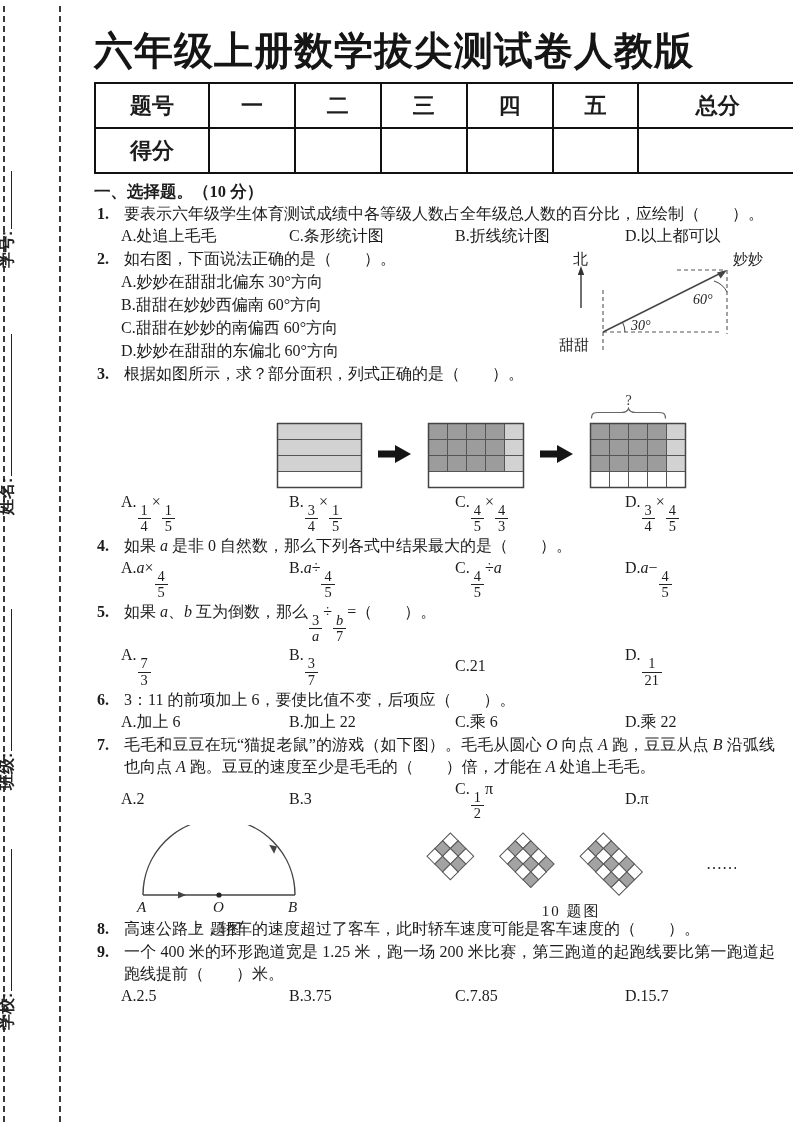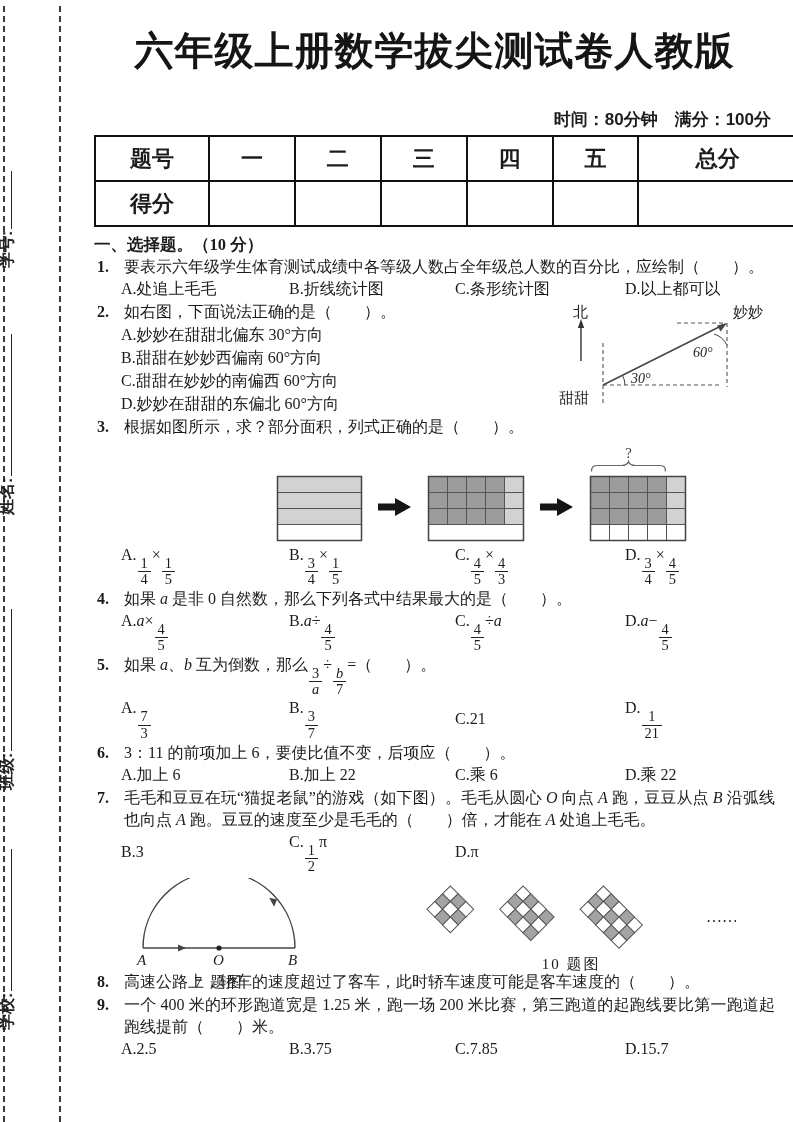--- a/index.html
+++ b/index.html
@@ -9,21 +9,21 @@
 
   
   .dash-line{position:absolute;top:6px;bottom:0;width:0;border-left:2px dashed #3a3a3a;}
   .side-group{position:absolute;left:18px;transform:rotate(-90deg);transform-origin:left bottom;
               white-space:nowrap;font-size:16px;font-weight:600;height:22px;line-height:22px;
               font-family:"Liberation Sans","DejaVu Sans",sans-serif;color:#222;}
   .side-blank{display:inline-block;border-bottom:1.6px solid #222;height:13px;margin-left:2px;}
 
   
   .content{position:relative;margin-left:94px;margin-right:18px;}
-  .title{margin:24px 0 0;text-align:center;font-size:39px;font-weight:bold;letter-spacing:1px;
+  .title{margin:24px 0 0;font-size:39px;font-weight:bold;letter-spacing:1px;
          font-family:"Liberation Sans","DejaVu Sans",sans-serif;color:#151515;}
   .subtitle{margin:16px 0 0;text-align:center;font-size:29px;font-weight:bold;
          font-family:"Liberation Sans","DejaVu Sans",sans-serif;color:#151515;}
   .meta{margin-top:30px;text-align:right;font-size:17px;font-weight:600;
         font-family:"Liberation Sans","DejaVu Sans",sans-serif;padding-right:4px;}
 
   table.score{border-collapse:collapse;width:704px;margin-top:4px;border-radius:22px;}
   table.score td{border:2px solid #111;height:41px;text-align:center;font-size:22px;
         font-weight:bold;font-family:"Liberation Sans","DejaVu Sans",sans-serif;}
   table.score td.lab{width:110px;}
@@ -73,21 +73,20 @@
   </div>
   <div class="side-group" style="top:768px">
     <span>班级:</span><span class="side-blank" style="width:142px"></span>
   </div>
   <div class="side-group" style="top:1008px">
     <span>学校:</span><span class="side-blank" style="width:142px"></span>
   </div>
 
   <div class="content">
     <h1 class="title">六年级上册数学拔尖测试卷人教版</h1>
-    <div class="meta">时间：80分钟　满分：100分</div>
 
     <table class="score">
       <tbody>
           <tr>
         <td class="lab">题号</td>
         <td>一</td>
         <td>二</td>
         <td>三</td>
         <td>四</td>
         <td>五</td>
@@ -107,22 +106,22 @@
 
     <div class="section-title">一、选择题。（10 分）</div>
 
     <div class="q">
       <div class="qline">
           <span class="qnum">1.</span>
           <span class="qtext">要表示六年级学生体育测试成绩中各等级人数占全年级总人数的百分比，应绘制（　　）。</span>
         </div>
       <div class="opts">
         <span>A.处追上毛毛</span>
+        <span>C.条形统计图</span>
         <span>B.折线统计图</span>
-        <span>C.条形统计图</span>
         <span>D.以上都可以</span>
       </div>
     </div>
 
     <div class="q">
       <div class="qline">
           <span class="qnum">2.</span>
           <span class="qtext">如右图，下面说法正确的是（　　）。</span>
         </div>
       <div class="opts-stack">
@@ -311,20 +310,21 @@
         <span>D.乘 22</span>
       </div>
     </div>
 
     <div class="q">
       <div class="qline">
           <span class="qnum">7.</span>
           <span class="qtext">毛毛和豆豆在玩“猫捉老鼠”的游戏（如下图）。毛毛从圆心 <i>O</i> 向点 <i>A</i> 跑，豆豆从点 <i>B</i> 沿弧线也向点 <i>A</i> 跑。豆豆的速度至少是毛毛的（　　）倍，才能在 <i>A</i> 处追上毛毛。</span>
         </div>
       <div class="opts tall">
+        <span>A.2</span>
         <span>B.3</span>
         <span>C.<span class="frac">
               <span class="num">1</span>
               <span class="den">2</span>
             </span>π</span>
         <span>D.π</span>
       </div>
     </div>
 
     <div class="figrow2">

